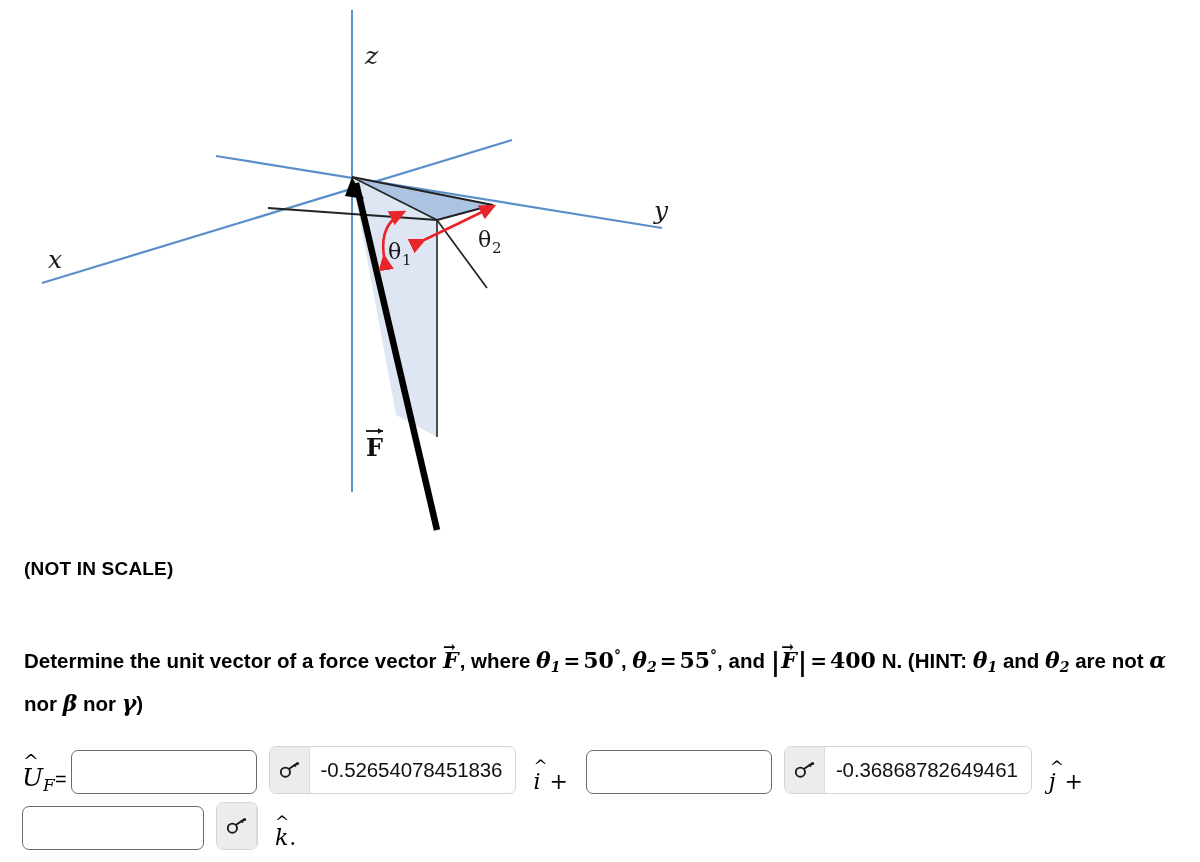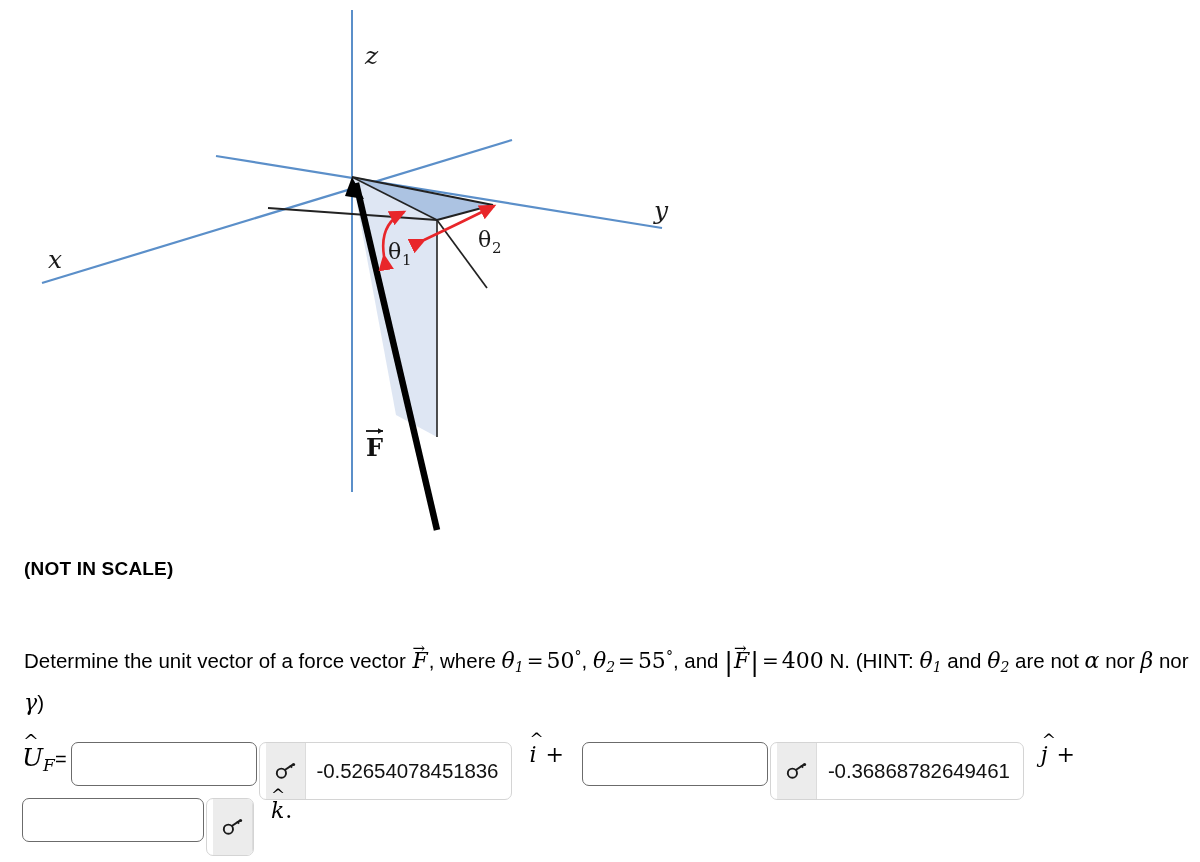--- a/index.html
+++ b/index.html
@@ -62,20 +62,21 @@
   }
 
   #problem-statement {
     position: absolute;
     left: 24px;
     top: 638px;
     width: 1168px;
     font-size: 20.5px;
     line-height: 36px;
     color: #000;
+    font-weight: bold;
   }
   .mathvar {
     font-family: "DejaVu Serif", "Liberation Serif", serif;
     font-style: italic;
     font-size: 22px;
   }
   .mathrm {
     font-family: "DejaVu Serif", "Liberation Serif", serif;
     font-style: normal;
     font-size: 22px;
@@ -122,21 +123,21 @@
 
   
   #answer-area {
     position: absolute;
     left: 22px;
     top: 742px;
     width: 1170px;
   }
   .ans-row {
     display: flex;
-    align-items: flex-start;
+    align-items: flex-end;
     height: 52px;
   }
   .uf-label {
     font-family: "DejaVu Serif", "Liberation Serif", serif;
     font-size: 25px;
     font-style: italic;
     white-space: nowrap;
     margin-right: 4px;
     position: relative;
     top: 1px;
@@ -173,27 +174,26 @@
     outline: none;
     font-size: 18px;
     font-family: "Liberation Sans", sans-serif;
     padding: 0 8px;
   }
   .blank-input.narrow { width: 182px; }
 
   .keyed-field {
     display: flex;
     align-items: stretch;
-    height: 58px;
+    height: 48px;
     border: 1px solid #d4d4d4;
     border-radius: 7px;
     background: #ffffff;
     overflow: hidden;
-    margin-left: 2px;
-    padding-left: 6px;
+    margin-left: 12px;
   }
   .key-btn {
     width: 40px;
     background: #ececec;
     border-right: 1px solid #dcdcdc;
     display: flex;
     align-items: center;
     justify-content: center;
   }
   .key-btn svg { display: block; }

